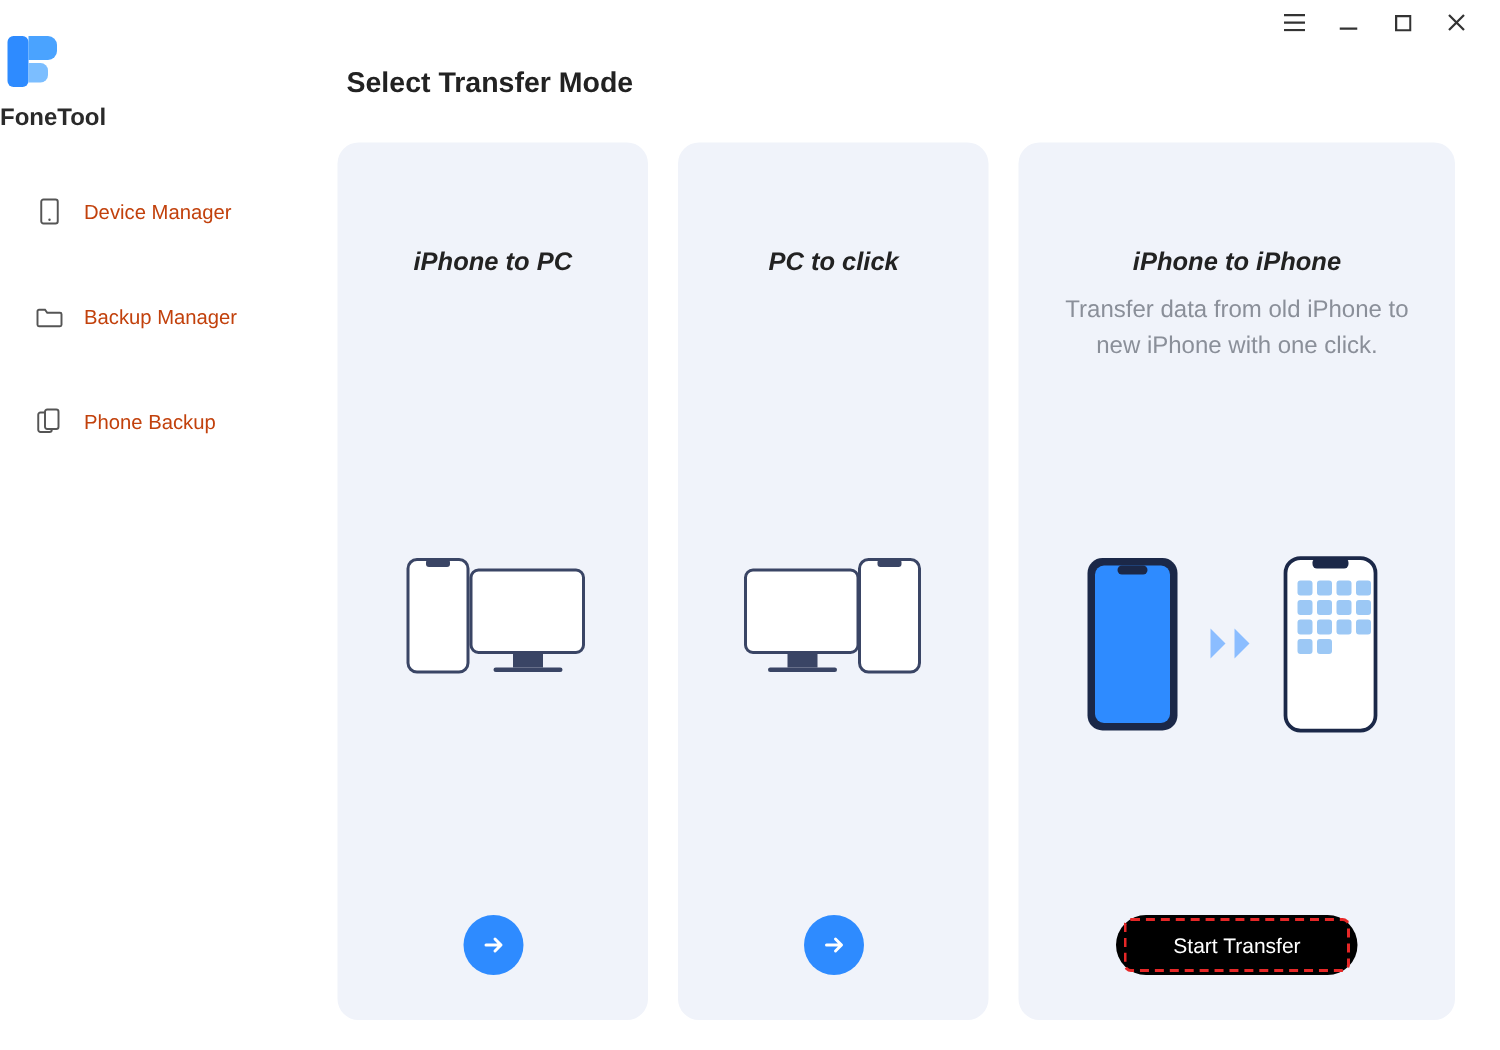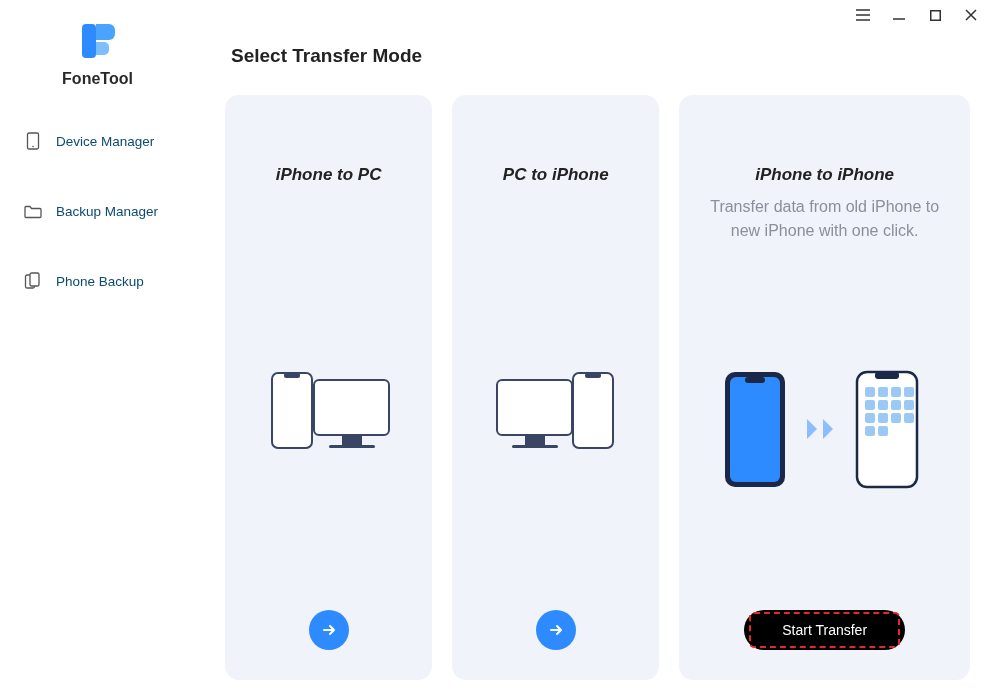--- a/index.html
+++ b/index.html
@@ -40,21 +40,21 @@
     .sidebar {
       width: 195px;
       background: #fff;
       display: flex;
       flex-direction: column;
       padding-top: 20px;
     }
     .logo {
       display: flex;
       flex-direction: column;
-      align-items: center;
+      align-items: flex-start;
       margin-bottom: 18px;
     }
     .logo-mark {
       width: 42px;
       height: 42px;
       margin-bottom: 8px;
     }
     .logo-text {
       font-size: 16px;
       font-weight: 600;
@@ -68,21 +68,21 @@
     }
     .nav-item {
       display: flex;
       align-items: center;
       gap: 14px;
       padding: 10px 16px;
       height: 44px;
       margin: 13px 0;
       border-radius: 22px;
       cursor: pointer;
-      color: #0c4a6e;
+      color: #c2410c;
       font-size: 13.5px;
     }
     .nav-item.active {
       background: linear-gradient(90deg, #2e8bff, #2e72ff);
       color: #fff;
     }
     .nav-icon {
       width: 18px;
       height: 18px;
       display: flex;
@@ -286,21 +286,21 @@
         <div class="card-footer">
           <div class="circle-btn">
             <svg width="18" height="18" viewBox="0 0 18 18">
                 <path d="M4 9h9M10 5l4 4-4 4" fill="none" stroke="#fff" stroke-width="2" stroke-linecap="round" stroke-linejoin="round"></path>
               </svg>
           </div>
         </div>
       </div>
 
       <div class="card">
-        <div class="card-title">PC to iPhone</div>
+        <div class="card-title">PC to click</div>
         <div class="card-illustration">
           <svg width="130" height="100" viewBox="0 0 130 100">
 
             <rect x="6" y="12" width="75" height="55" rx="5" fill="#fff" stroke="#3a4565" stroke-width="2"></rect>
             <rect x="34" y="67" width="20" height="10" fill="#3a4565"></rect>
             <rect x="21" y="77" width="46" height="3" rx="1.5" fill="#3a4565"></rect>
 
             <rect x="82" y="5" width="40" height="75" rx="6" fill="#fff" stroke="#3a4565" stroke-width="2"></rect>
             <rect x="94" y="5" width="16" height="5" rx="2" fill="#3a4565"></rect>
           </svg>

